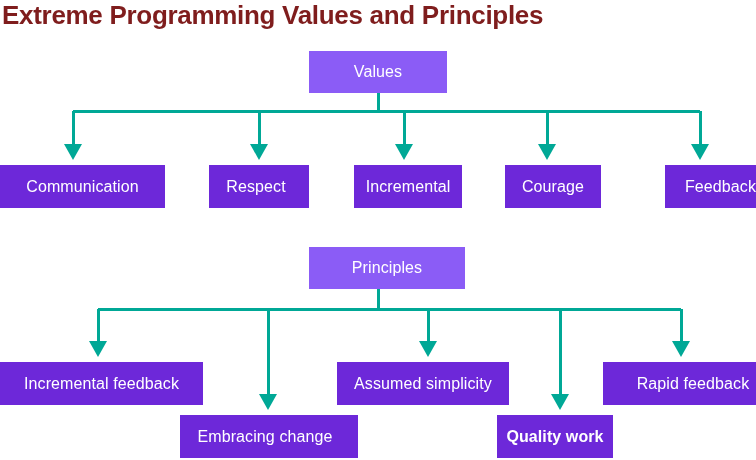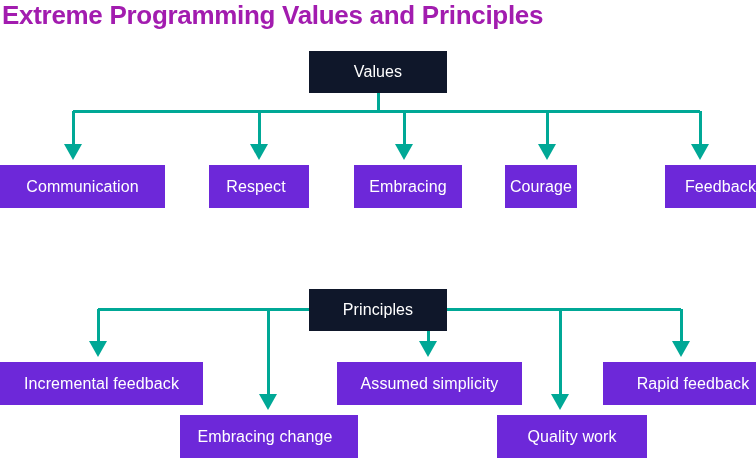--- a/index.html
+++ b/index.html
@@ -19,38 +19,38 @@
     height: 460px;
     background: #ffffff;
   }
   #page-title {
     position: absolute;
     left: 2px;
     top: 0px;
     font-size: 26px;
     font-weight: bold;
     letter-spacing: -0.3px;
-    color: #a21caf;
+    color: #7f1d1d;
     white-space: nowrap;
   }
   .node {
     position: absolute;
     display: flex;
     align-items: center;
     justify-content: center;
     color: #ffffff;
     font-size: 16px;
     font-weight: 400;
     letter-spacing: 0.1px;
     box-sizing: border-box;
     padding: 0 14px;
     white-space: nowrap;
   }
   .node.root {
-    background: #0f172a;
+    background: #8b5cf6;
   }
   .node.leaf {
     background: #6d28d9;
   }
   svg#connectors {
     position: absolute;
     left: 0;
     top: 0;
     width: 756px;
     height: 460px;
@@ -88,24 +88,24 @@
       <line x1="560" y1="309" x2="560" y2="396" stroke="#00a896" stroke-width="3" shape-rendering="crispEdges"></line>
       <polygon points="551,394 569,394 560,410" fill="#00a896"></polygon>
       <line x1="681" y1="309" x2="681" y2="343" stroke="#00a896" stroke-width="3" shape-rendering="crispEdges"></line>
       <polygon points="672,341 690,341 681,357" fill="#00a896"></polygon>
     </svg>
 
   <div id="nodes">
       <div class="node root" style="left: 309px; top: 51px; width: 138px; height: 42px;">Values</div>
       <div class="node leaf" style="left: 0px; top: 165px; width: 165px; height: 43px;">Communication</div>
       <div class="node leaf" style="left: 209px; top: 165px; width: 100px; height: 43px; padding-left: 8px;">Respect</div>
-      <div class="node leaf" style="left: 354px; top: 165px; width: 108px; height: 43px;">Embracing</div>
-      <div class="node leaf" style="left: 505px; top: 165px; width: 72px; height: 43px;">Courage</div>
+      <div class="node leaf" style="left: 354px; top: 165px; width: 108px; height: 43px;">Incremental</div>
+      <div class="node leaf" style="left: 505px; top: 165px; width: 96px; height: 43px;">Courage</div>
       <div class="node leaf" style="left: 645px; top: 165px; width: 111px; height: 43px; margin-left: 20px;">Feedback</div>
-      <div class="node root" style="left: 309px; top: 247px; width: 138px; height: 42px; margin-top: 42px;">Principles</div>
+      <div class="node root" style="left: 309px; top: 247px; width: 156px; height: 42px;">Principles</div>
       <div class="node leaf" style="left: 0px; top: 362px; width: 203px; height: 43px;">Incremental feedback</div>
       <div class="node leaf" style="left: 180px; top: 415px; width: 178px; height: 43px; padding-left: 6px;">Embracing change</div>
-      <div class="node leaf" style="left: 337px; top: 362px; width: 185px; height: 43px;">Assumed simplicity</div>
-      <div class="node leaf" style="left: 497px; top: 415px; width: 150px; height: 43px;">Quality work</div>
+      <div class="node leaf" style="left: 337px; top: 362px; width: 172px; height: 43px;">Assumed simplicity</div>
+      <div class="node leaf" style="left: 497px; top: 415px; width: 116px; height: 43px; font-weight: bold;">Quality work</div>
       <div class="node leaf" style="left: 603px; top: 362px; width: 180px; height: 43px;">Rapid feedback</div>
     </div>
 
 </div>
 
 </body></html>

